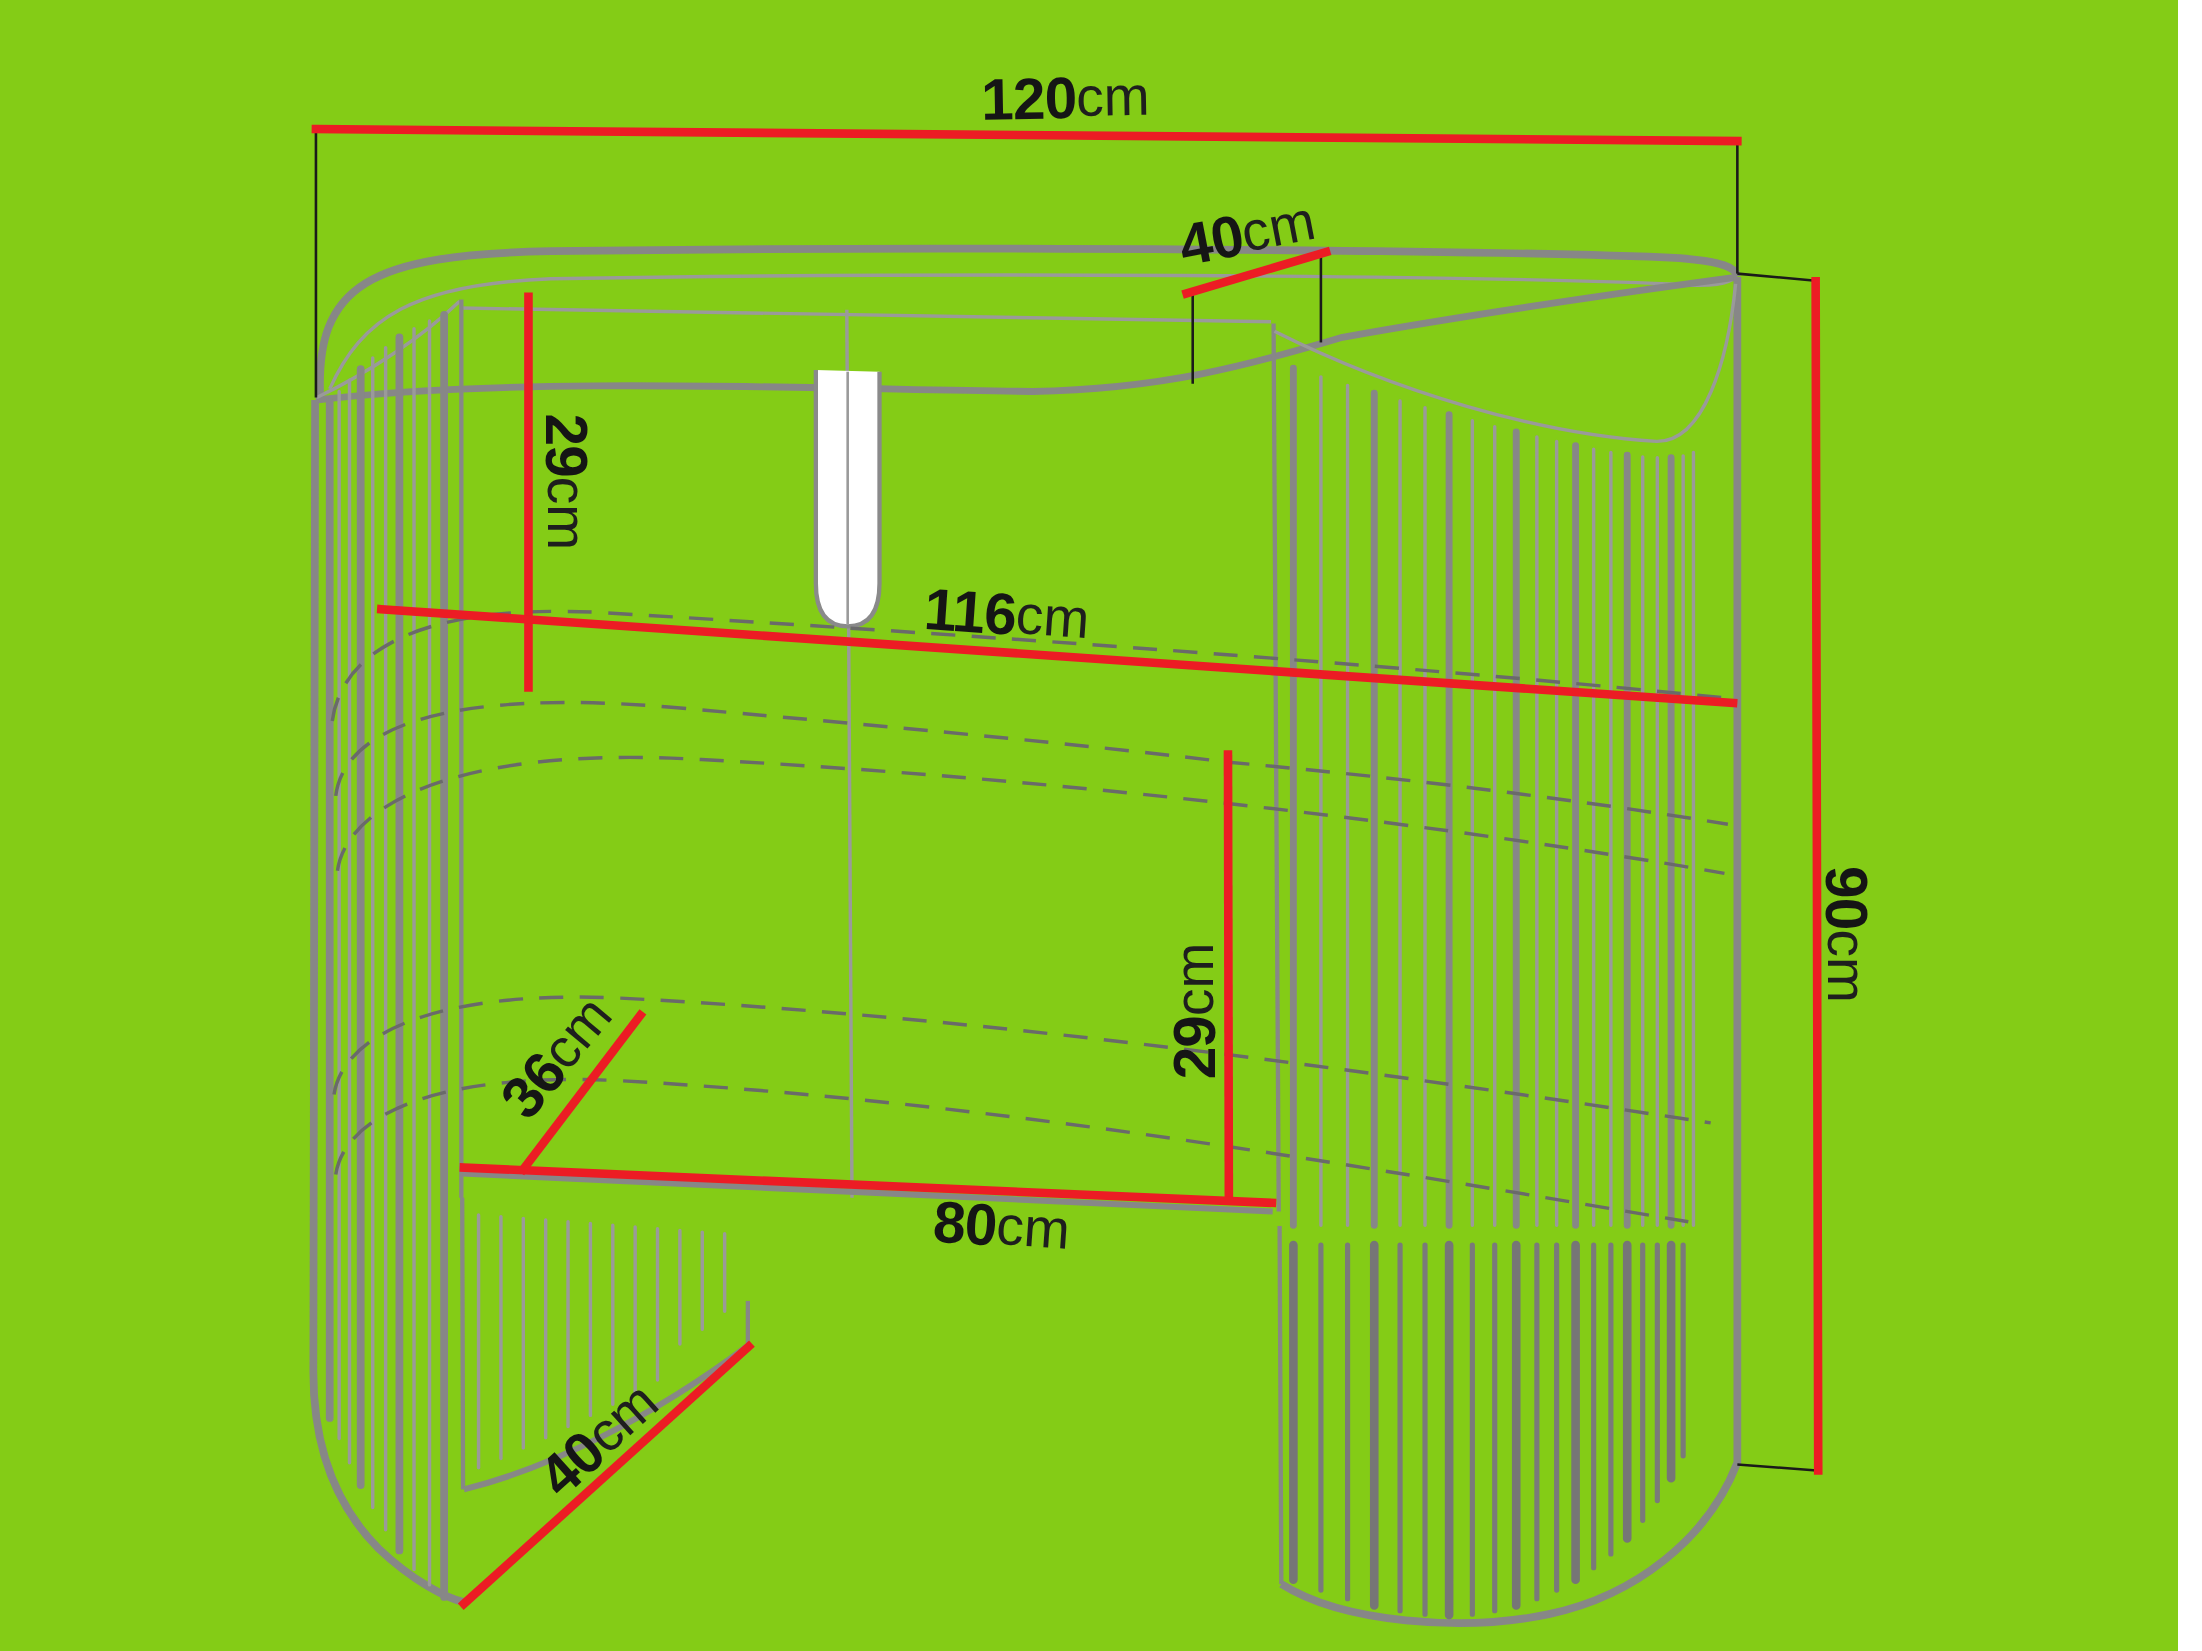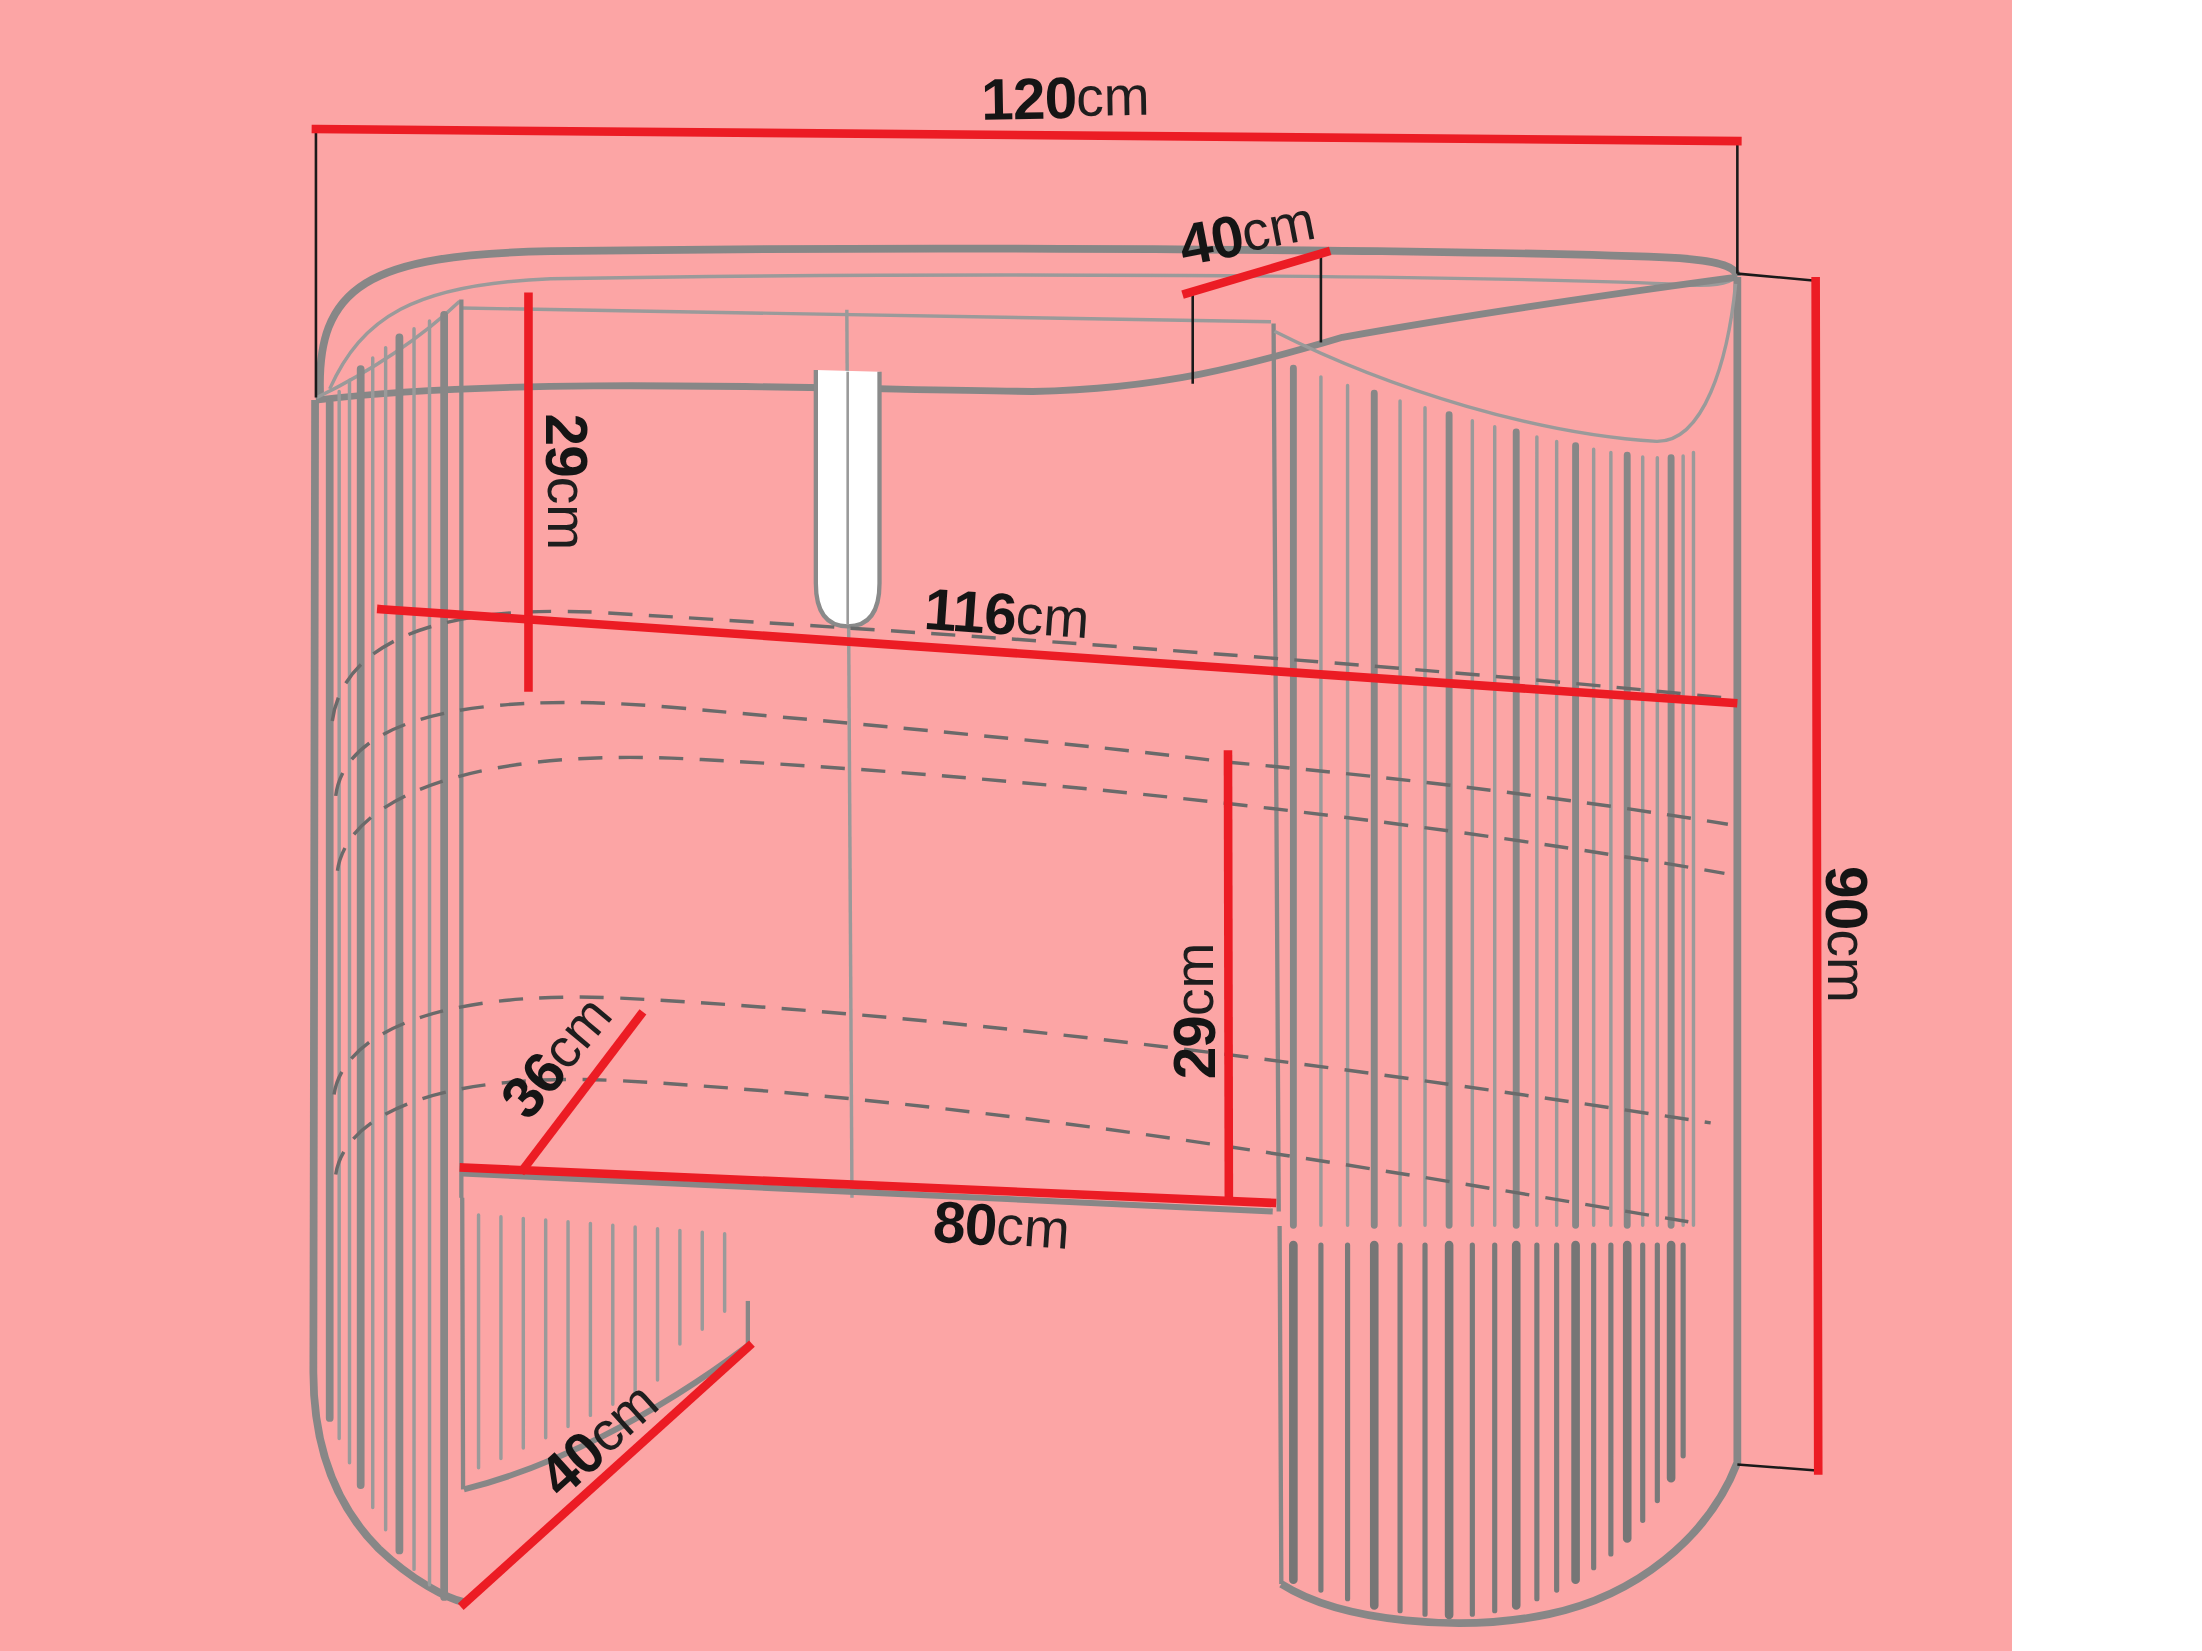--- a/index.html
+++ b/index.html
@@ -1,16 +1,16 @@
 <!DOCTYPE html>
 <html style="font-size:13.8px"><head>
 <meta charset="utf-8">
 <style>
   html,body{margin:0;padding:0;background:#ffffff;}
-  .stage{width:2012px;height:1652px;position:relative;background:#fca5a5;overflow:hidden;}
+  .stage{width:2178px;height:1652px;position:relative;background:#84cc16;overflow:hidden;}
   svg{display:block;width:2203px;height:1652px;}
   text{font-family:"Liberation Sans",sans-serif;text-anchor:middle;dominant-baseline:central;fill:#151515;}
   .v{font-weight:bold;font-size:68px;letter-spacing:-1px;}
   .u{font-weight:400;font-size:64px;fill:#1e1e1e;}
   .outline{fill:none;stroke:#878787;}
   .thin{fill:none;stroke:#9a9a9a;}
   .dash{fill:none;stroke:#6a6a6a;stroke-width:4;stroke-dasharray:28 19;}
   .ext{fill:none;stroke:#1a1a1a;stroke-width:3;}
   .dim{fill:none;stroke-width:10;stroke-linecap:square;}
 </style>

